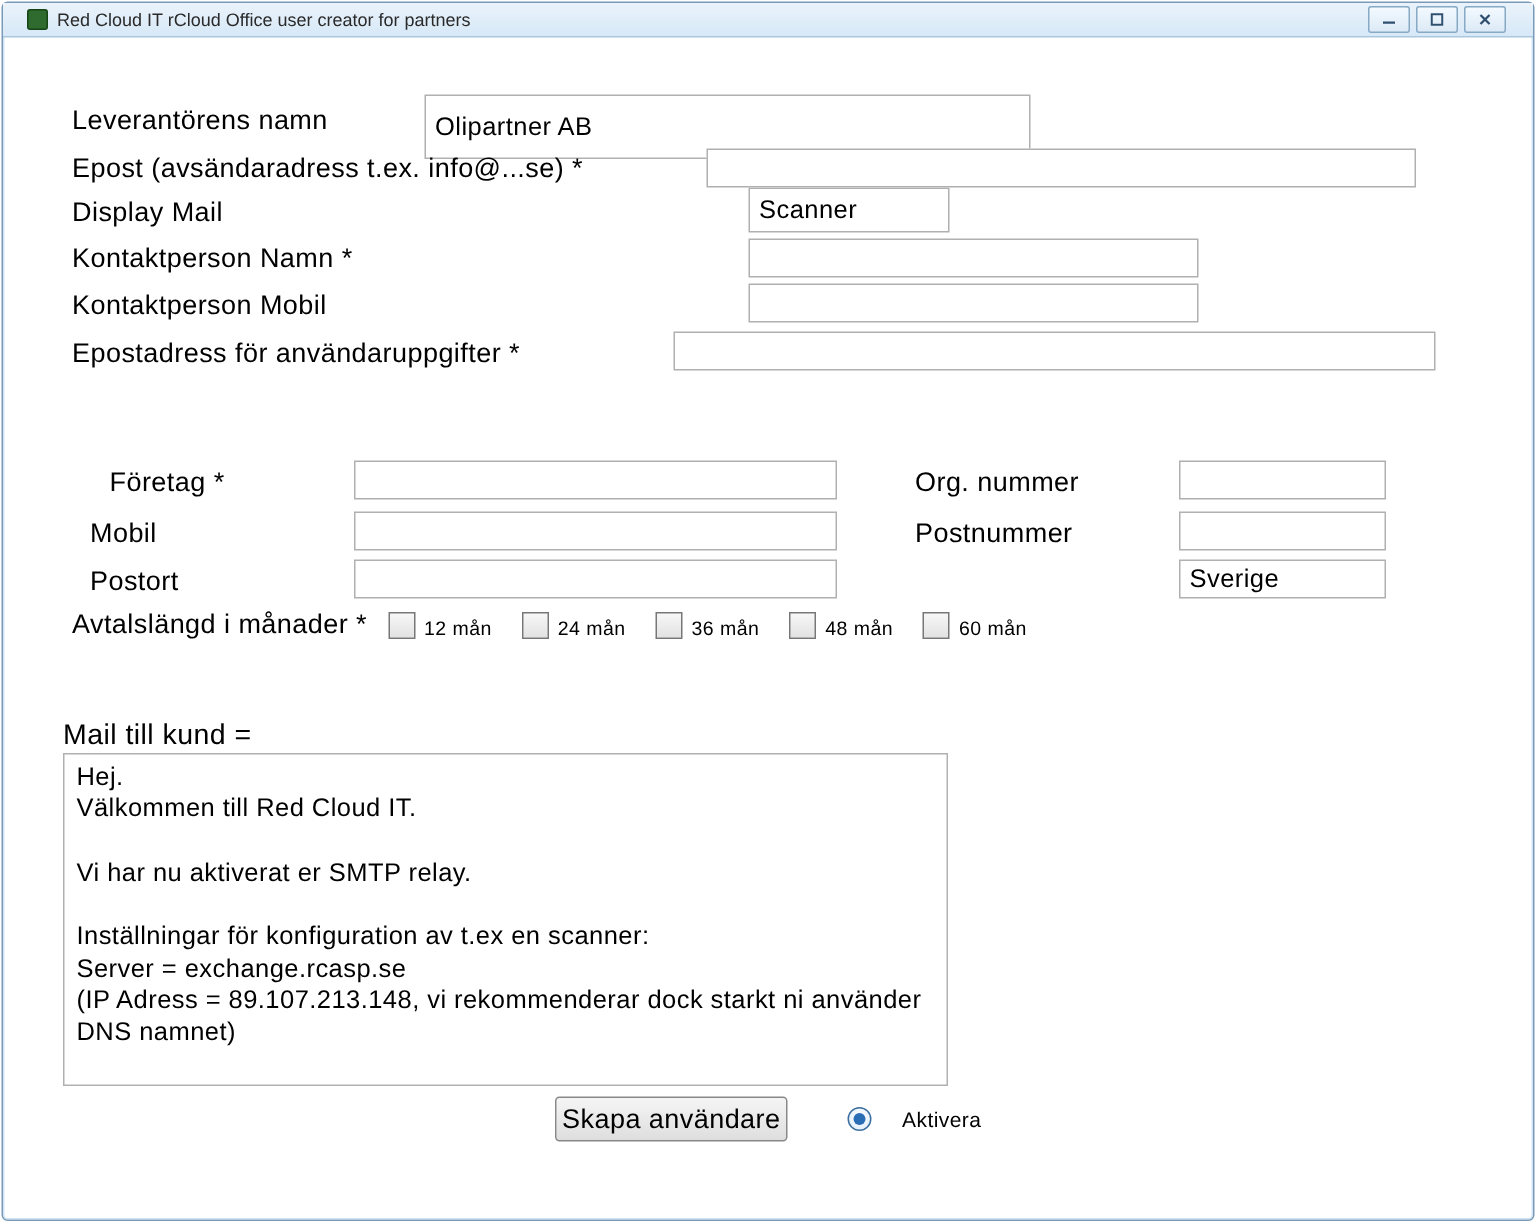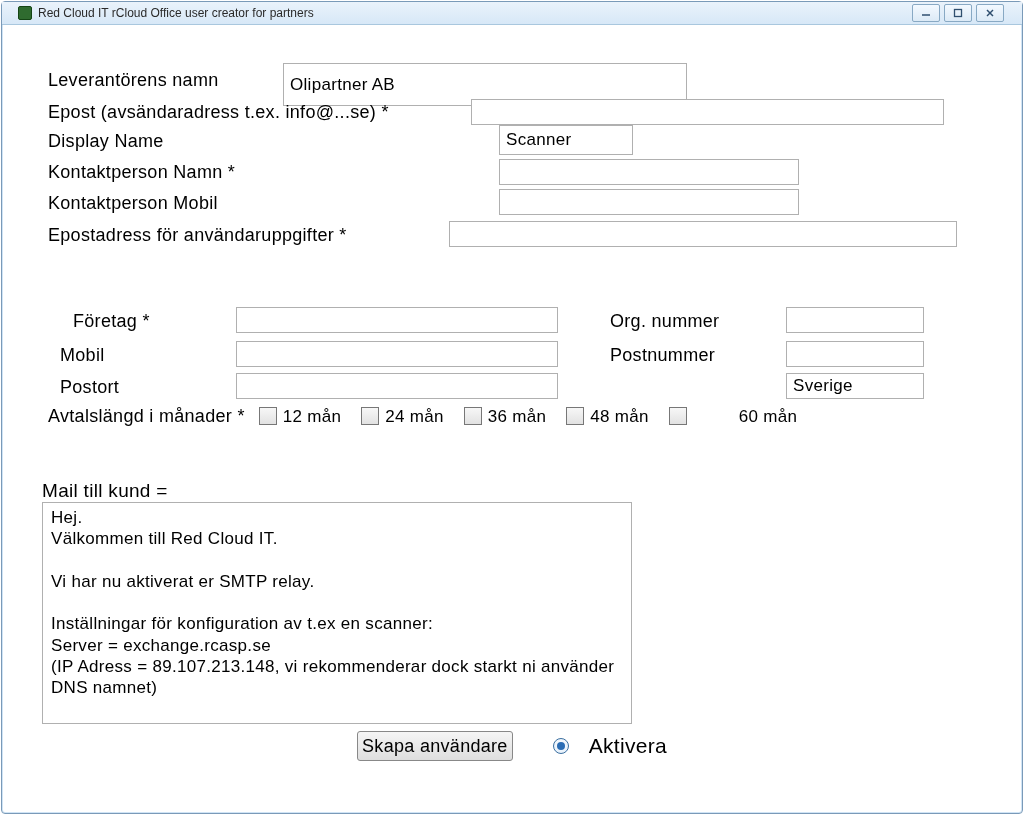--- a/index.html
+++ b/index.html
@@ -90,23 +90,23 @@
     border: 1px solid #777;
     background: linear-gradient(#f7f7f7, #e2e2e2);
     display: inline-block;
     vertical-align: -3px;
     margin-right: 6px;
     box-sizing: border-box;
   }
 
   .chk-item {
     display: inline-flex;
-    align-items: flex-start;
+    align-items: flex-end;
     margin-right: 20px;
-    font-size: 17px;
+    font-size: 13px;
   }
 
   .msg-box {
     position: absolute;
     left: 40px;
     top: 455px;
     font-size: 19px;
   }
   .msg-box .lbl2 {
     display: inline-block;
@@ -144,21 +144,21 @@
     border: 1px solid #888;
     border-radius: 3px;
     background: linear-gradient(#f5f5f5, #dedede);
     cursor: pointer;
     letter-spacing: 0.3px;
   }
   .radio-wrap {
     display: flex;
     align-items: center;
     gap: 20px;
-    font-size: 21px;
+    font-size: 14px;
     text-align: center;
   }
   .radio {
     width: 16px;
     height: 16px;
     border-radius: 50%;
     border: 1px solid #3b6fa0;
     background: radial-gradient(circle at 50% 40%, #fff 0%, #e7f1fb 70%);
     position: relative;
     box-sizing: border-box;
@@ -203,21 +203,21 @@
   </div>
 
   <div class="client">
 
     <span class="abs lbl" style="top:45px; left:46px;">Leverantörens namn</span>
     <input type="text" class="abs" style="top: 38px; left: 281px; width: 404px; height: 43px;" value="Olipartner AB">
 
     <span class="abs lbl" style="top:77px; left:46px;">Epost (avsändaradress t.ex. info@...se) *</span>
     <input type="text" class="abs" style="top: 74px; left: 469px; width: 473px;">
 
-    <span class="abs lbl" style="top:106px; left:46px;">Display Name</span>
+    <span class="abs lbl" style="top:106px; left:46px;">Display Mail</span>
     <input type="text" class="abs" style="top: 100px; left: 497px; width: 134px; height: 30px;" value="Scanner">
 
     <span class="abs lbl" style="top:137px; left:46px;">Kontaktperson Namn *</span>
     <input type="text" class="abs" style="top: 134px; left: 497px; width: 300px;">
 
     <span class="abs lbl" style="top:168px; left:46px;">Kontaktperson Mobil</span>
     <input type="text" class="abs" style="top: 164px; left: 497px; width: 300px;">
 
     <span class="abs lbl" style="top:200px; left:46px;">Epostadress för användaruppgifter *</span>
     <input type="text" class="abs" style="top: 196px; left: 447px; width: 508px;">
@@ -250,21 +250,21 @@
           <span>24 mån</span>
         </span>
       <span class="chk-item">
           <span class="cb"></span>
           <span>36 mån</span>
         </span>
       <span class="chk-item">
           <span class="cb"></span>
           <span>48 mån</span>
         </span>
-      <span class="chk-item" style="margin-right:17px;gap:46px;">
+      <span class="chk-item" style="margin-right:17px;">
           <span class="cb"></span>
           <span>60 mån</span>
         </span>
     </div>
 
     <div class="msg-box">
       <div class="msg-row">
         <span class="lbl2">Mail till kund =</span>
         <textarea style="">Hej.
 Välkommen till Red Cloud IT.

